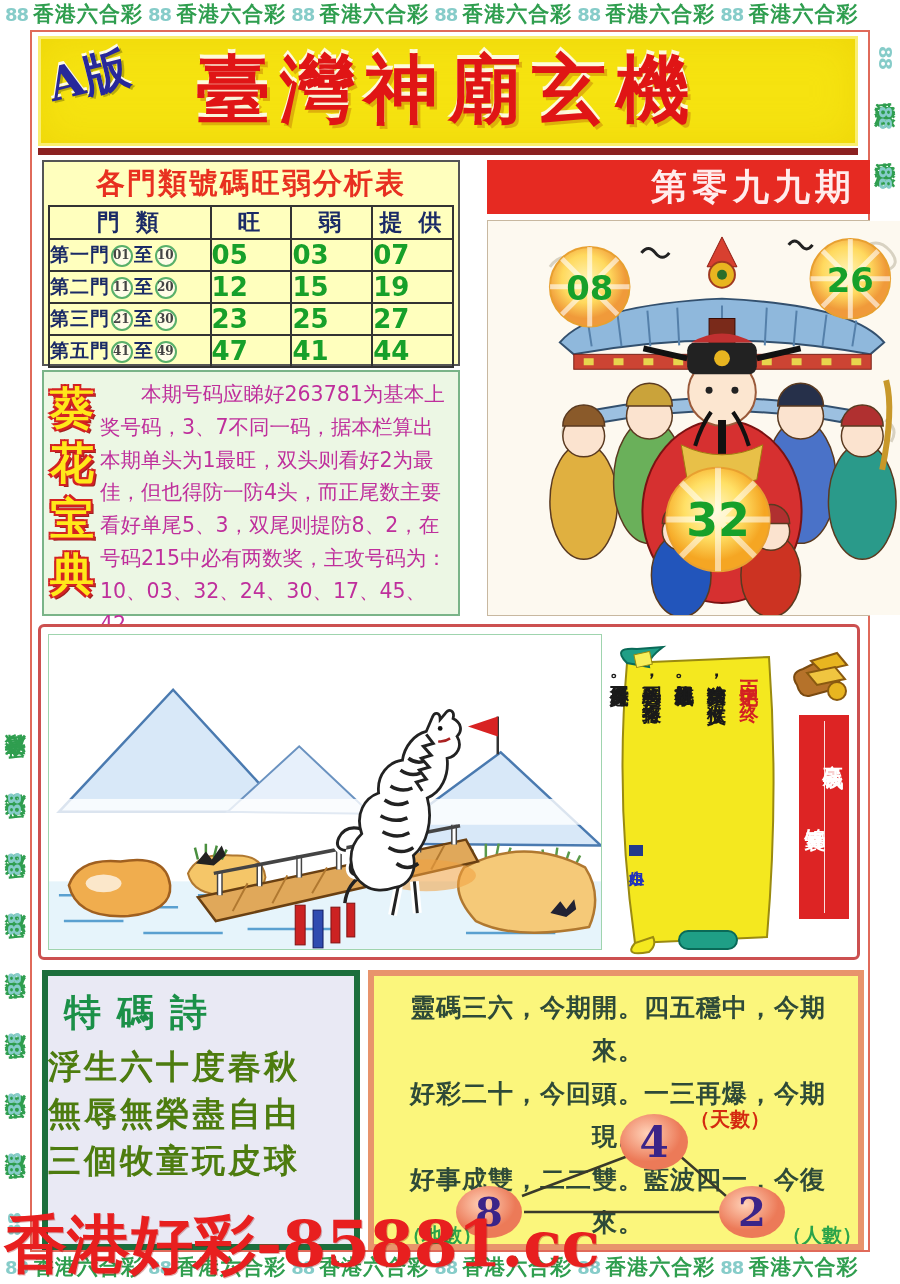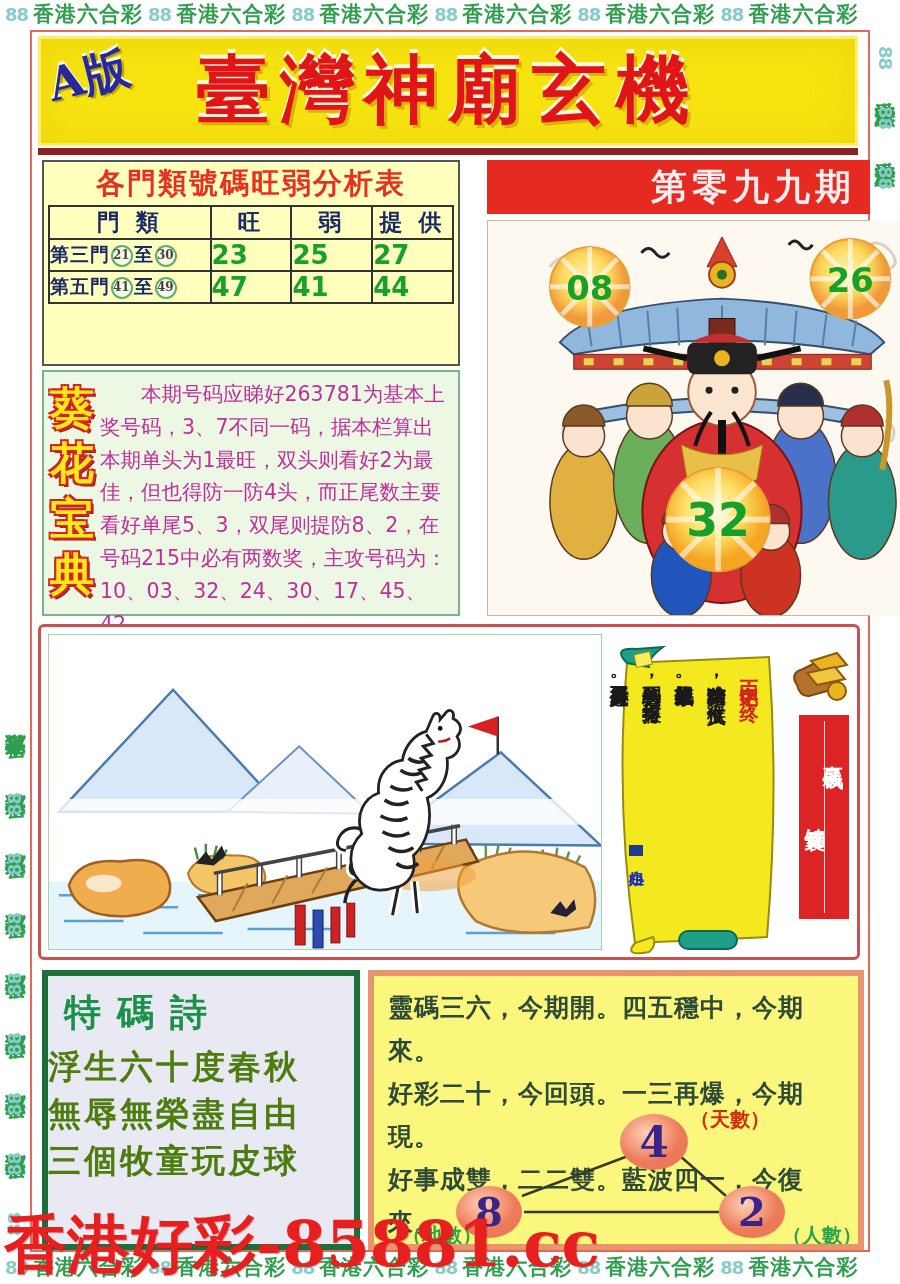--- a/index.html
+++ b/index.html
@@ -87,21 +87,21 @@
 
   
   .poembox{position:absolute;left:10px;top:938px;width:318px;height:280px;background:#e9e9f4;
       border:6px solid #1c6e3c;box-sizing:border-box;text-align:left;}
   .poem-title{color:#1b9048;font-size:37px;font-weight:bold;font-family:"DejaVu Serif",serif;
       letter-spacing:16px;margin:12px 0 6px;text-indent:16px;}
   .poem-line{color:#4d7c0f;font-size:33px;font-weight:bold;font-family:"DejaVu Serif",serif;
       line-height:1.42;letter-spacing:3px;}
 
   .lingbox{position:absolute;left:336px;top:938px;width:496px;height:280px;background:#fbf67c;
-      border:6px solid #e8946c;box-sizing:border-box;box-shadow:inset 0 0 0 3px #fffdе a;}
+      border:6px solid #e8946c;box-sizing:border-box;box-shadow:inset 0 0 0 3px #fffdе a;text-align:center;}
   .ling-lines{padding:10px 10px 0 14px;}
   .ling-line{color:#2e4a38;font-size:25px;font-weight:bold;line-height:1.72;letter-spacing:1px;}
   .tri-svg{position:absolute;left:0;top:128px;width:484px;height:140px;}
   .tnum{fill:#3b2488;font-weight:bold;font-family:"DejaVu Serif",serif;text-anchor:middle;}
   .tlabel{font-size:20px;font-weight:bold;font-family:"DejaVu Serif",serif;}
   .tlabel-red{fill:#d42a10;}
   .tlabel-green{fill:#2aa44a;}
 
   .watermark{position:absolute;left:4px;top:1202px;font-size:63px;font-weight:bold;color:#e81f1f;
       font-family:"DejaVu Serif",serif;z-index:80;white-space:nowrap;
@@ -134,20 +134,32 @@
         </colgroup>
       <thead>
           <tr>
             <th>門 類</th>
             <th>旺</th>
             <th>弱</th>
             <th>提 供</th>
           </tr>
         </thead>
       <tbody>
+          <tr>
+            <td class="gate">第一門<span class="circ">01</span>至<span class="circ">10</span></td>
+            <td class="num">05</td>
+            <td class="num">03</td>
+            <td class="num">07</td>
+          </tr>
+          <tr>
+            <td class="gate">第二門<span class="circ">11</span>至<span class="circ">20</span></td>
+            <td class="num">12</td>
+            <td class="num">15</td>
+            <td class="num">19</td>
+          </tr>
           <tr>
             <td class="gate">第三門<span class="circ">21</span>至<span class="circ">30</span></td>
             <td class="num">23</td>
             <td class="num">25</td>
             <td class="num">27</td>
           </tr>
           <tr>
             <td class="gate">第五門<span class="circ">41</span>至<span class="circ">49</span></td>
             <td class="num">47</td>
             <td class="num">41</td>

